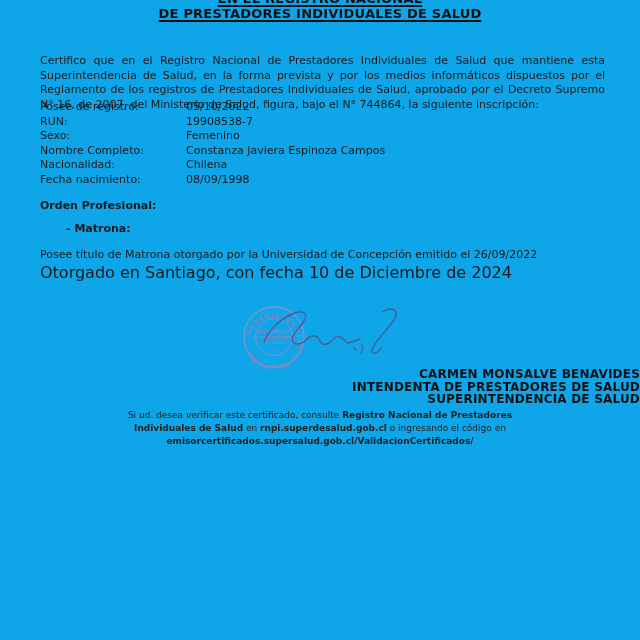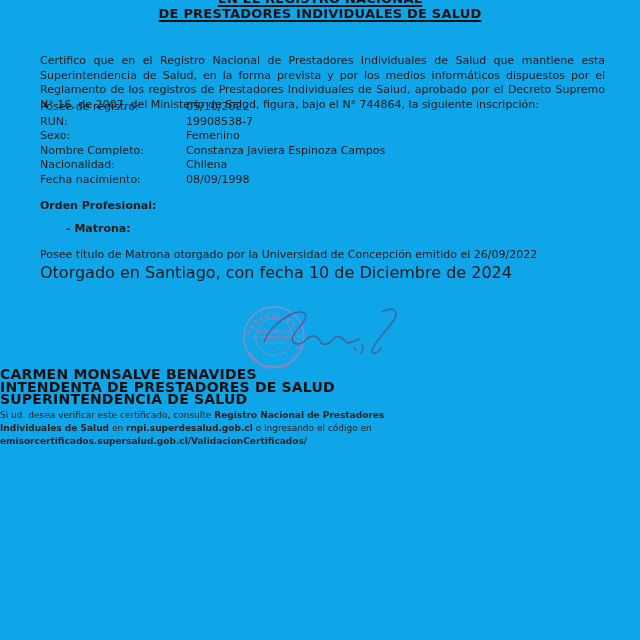--- a/index.html
+++ b/index.html
@@ -30,26 +30,26 @@
   .entry-title   { position:absolute; top:222px; left:40px; font-size:11px; font-weight:bold;margin-left:26px; }
   .entry-detail  { position:absolute; top:248px; left:40px; width:565px; font-size:11px; }
   .issued        { position:absolute; top:263px; left:40px; width:565px; font-size:16px; }
 
   .sealwrap { position:absolute; top:300px; left:234px; width:170px; height:70px; }
   .stamp-stroke { stroke:#8a8fc6; fill:none; }
   .stamp-text { fill:#8287c2; font-family:"DejaVu Sans","Liberation Sans",sans-serif; font-weight:bold; }
   .sig-stroke { stroke:#4d588f; fill:none; stroke-linecap:round; opacity:0.92; }
 
   .signer {
-    position:absolute; top:368px; left:0; width:640px; text-align:left;
-    font-weight:bold; font-size:14px; line-height:12.6px; color:#111111; letter-spacing:0.2px;
+    position:absolute; top:368px; left:0; width:640px; text-align:right;
+    font-weight:bold; font-size:12px; line-height:12.6px; color:#111111; letter-spacing:0.2px;
   }
 
   .footer {
-    position:absolute; top:409px; left:0; width:640px; text-align:left;
+    position:absolute; top:409px; left:0; width:640px; text-align:center;
     font-size:9px; line-height:13px; color:#222222;
   }
   .footer .b { font-weight:bold; }
 </style>
 </head>
 <body>
 
 <div class="page">
 
   <div class="title">

